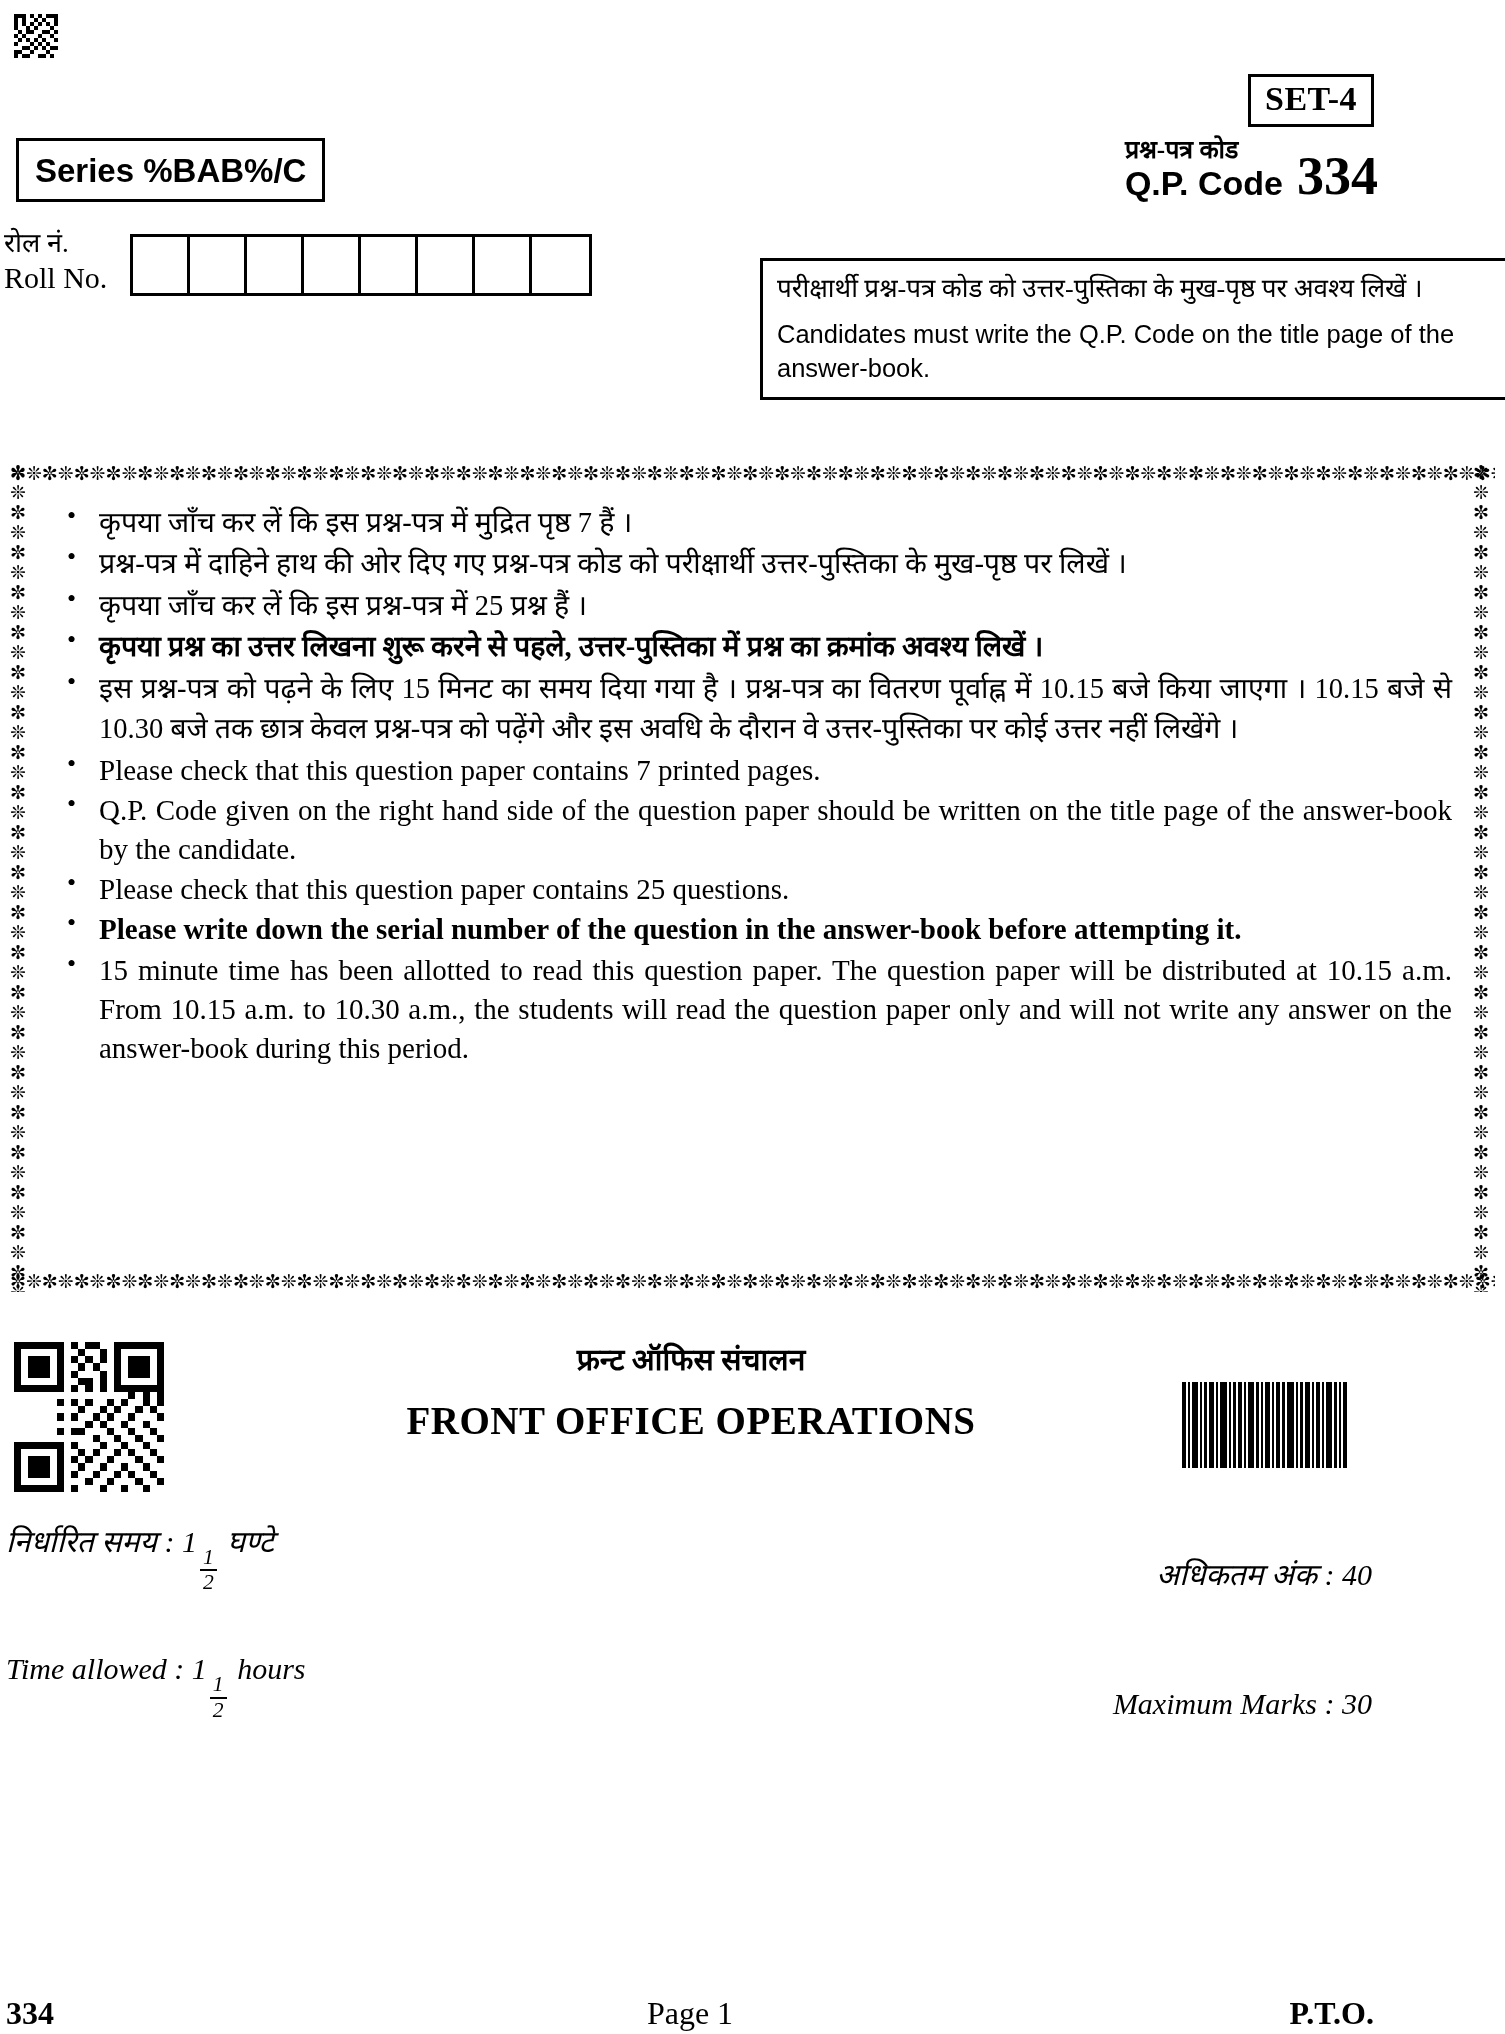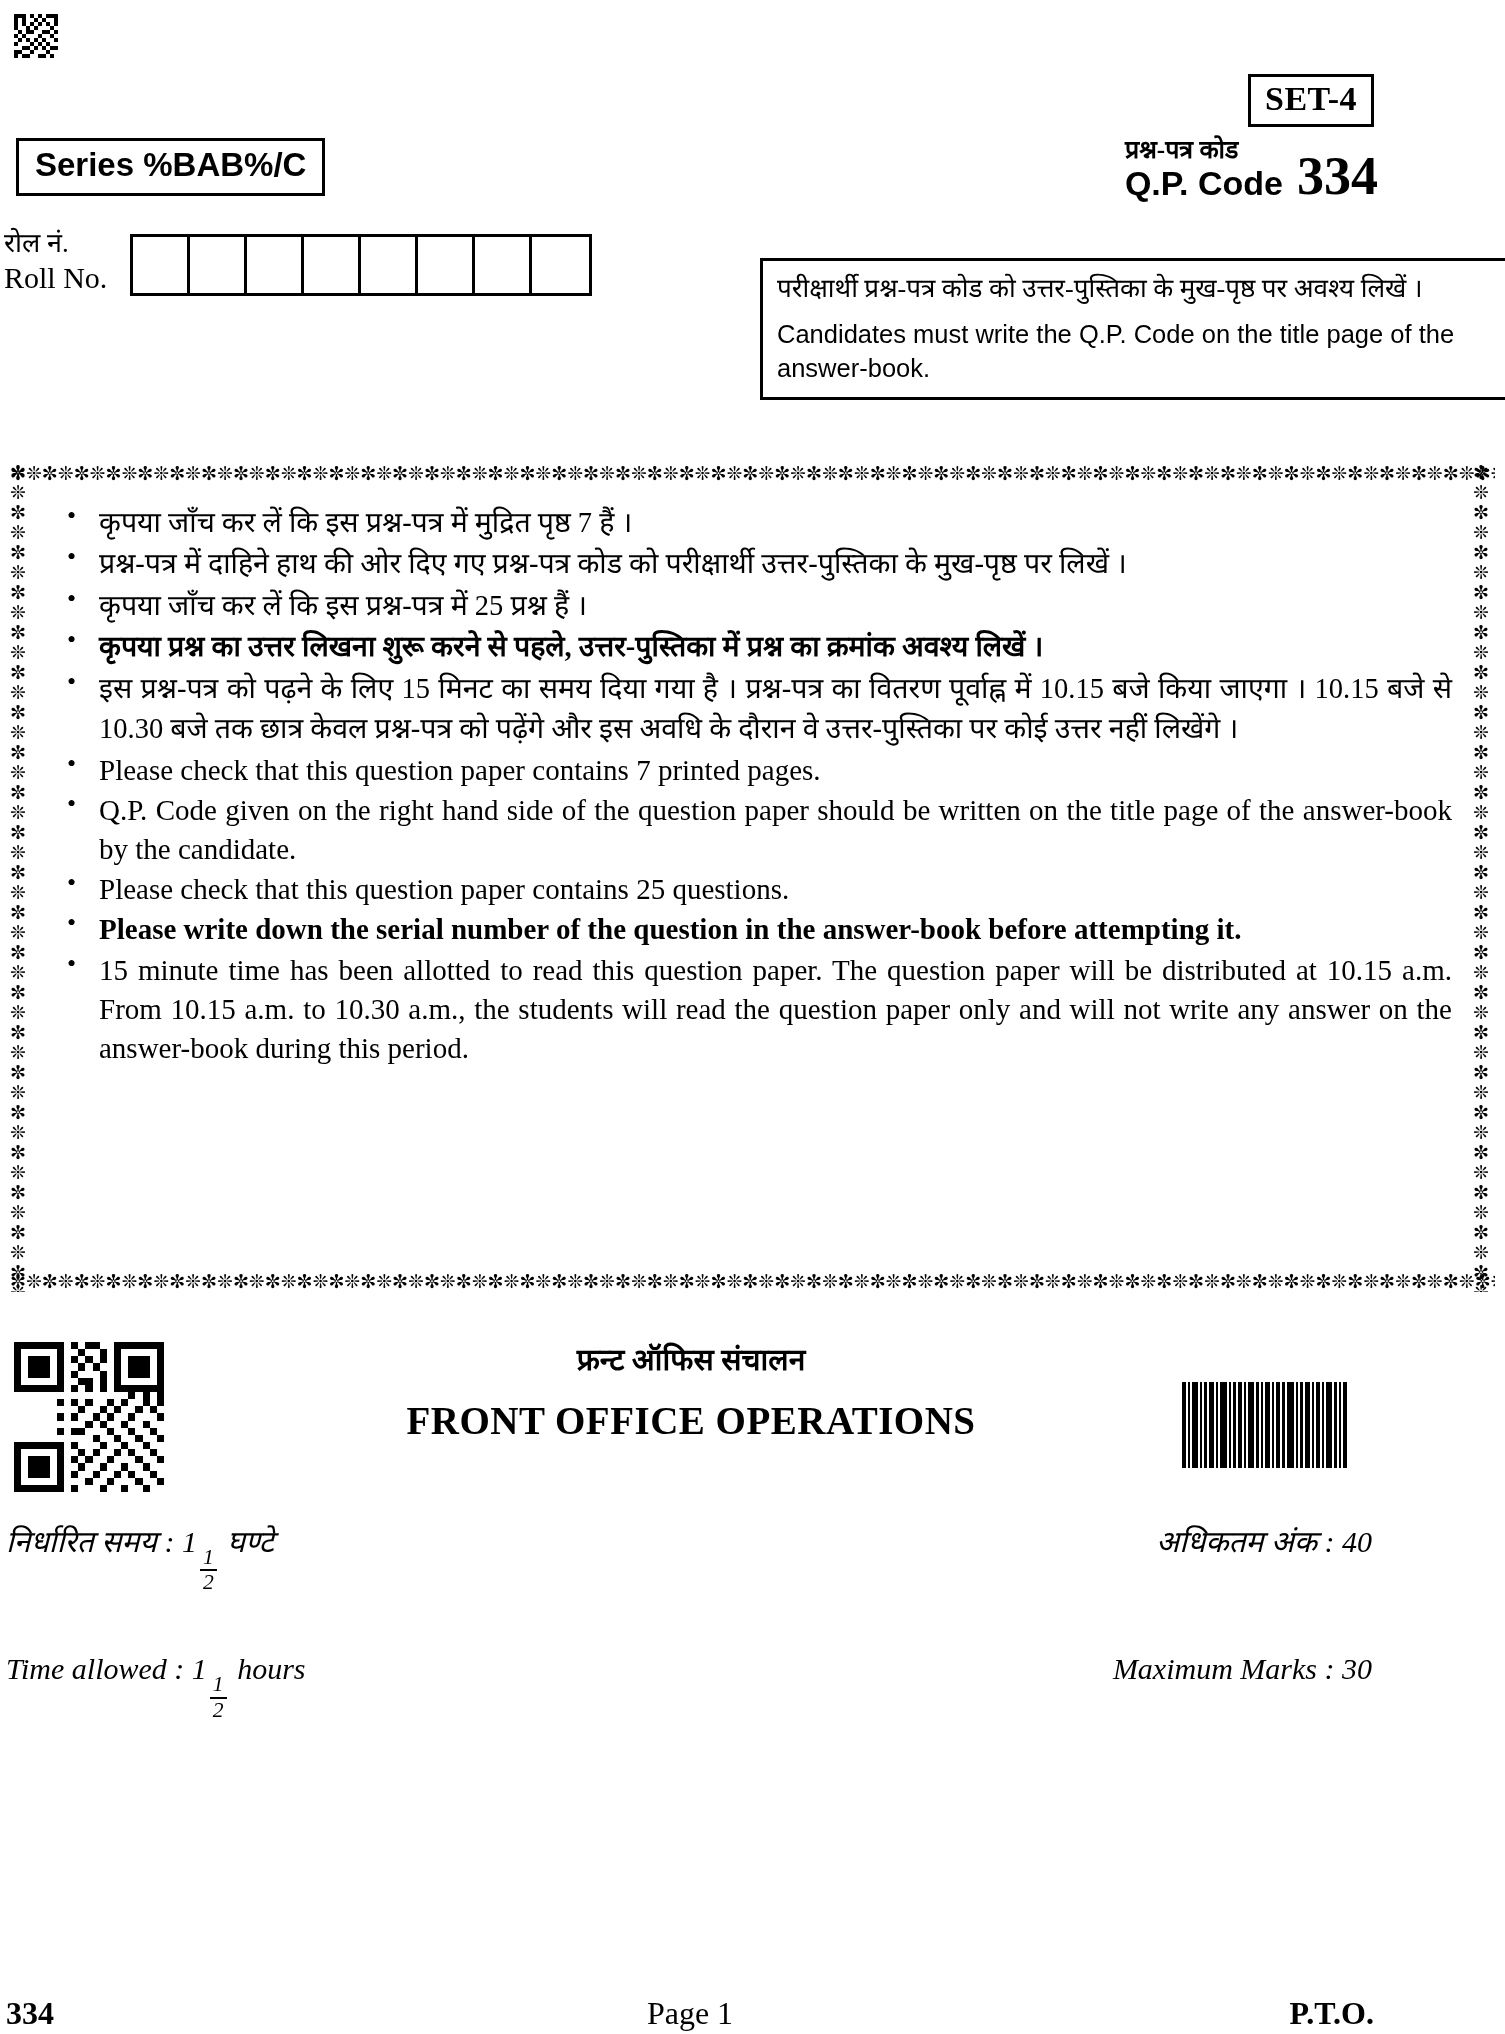--- a/index.html
+++ b/index.html
@@ -44,21 +44,21 @@
     font-size: 34px;
     letter-spacing: 0.5px;
   }
 
   
   .series-box {
     position: absolute;
     left: 16px;
     top: 138px;
     border: 3px solid #000;
-    padding: 5px 16px 9px 16px;
+    padding: 11px 16px 9px 16px;
     font-family: "Liberation Sans", sans-serif;
     font-weight: bold;
     font-size: 33px;
   }
 
   
   .qp-wrap {
     position: absolute;
     right: 4px;
     top: 136px;
@@ -258,21 +258,21 @@
   
   .meta {
     position: absolute;
     left: 6px;
     right: 10px;
     top: 1520px;
   }
   .meta-row {
     display: flex;
     justify-content: space-between;
-    align-items: flex-start;
+    align-items: flex-end;
     font-family: "Liberation Serif", serif;
     font-style: italic;
   }
   .meta-hi { font-size: 30px; font-style: normal; font-family: "Liberation Serif", serif; }
   .meta-hi .it { font-style: italic; }
   .meta-en { font-size: 30px; font-style: italic; }
   .meta-row.second { margin-top: 58px; }
   .frac {
     display: inline-flex;
     flex-direction: column;

